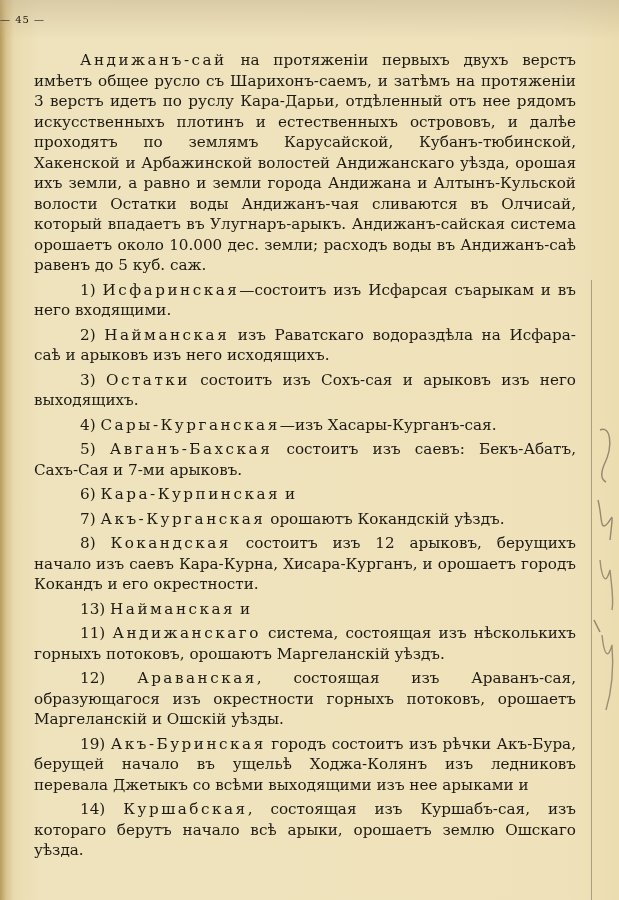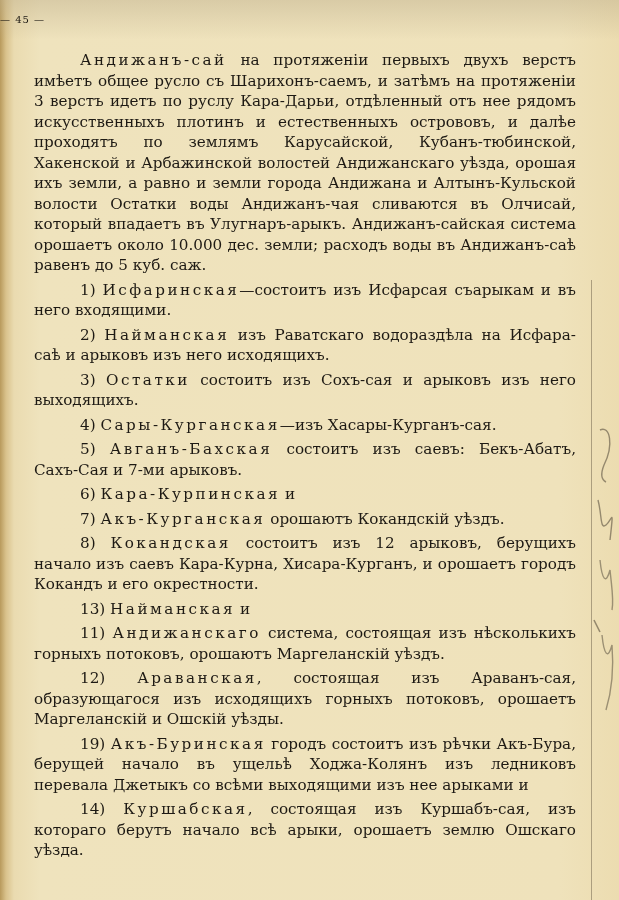--- a/index.html
+++ b/index.html
@@ -45,21 +45,21 @@
   <p class="para indent"><span>1)</span> <span class="sp">Исфаринская</span><span>—состоитъ изъ Исфарсая съарыкам и въ него входящими.</span></p>
   <p class="para indent"><span>2)</span> <span class="sp">Найманская</span><span> изъ Раватскаго водораздѣла на Исфара-саѣ и арыковъ изъ него исходящихъ.</span></p>
   <p class="para indent"><span>3)</span> <span class="sp">Остатки</span><span> состоитъ изъ Сохъ-сая и арыковъ изъ него выходящихъ.</span></p>
   <p class="para indent"><span>4)</span> <span class="sp">Сары-Курганская</span><span>—изъ Хасары-Курганъ-сая.</span></p>
   <p class="para indent"><span>5)</span> <span class="sp">Авганъ-Бахская</span><span> состоитъ изъ саевъ: Бекъ-Абатъ, Сахъ-Сая и 7-ми арыковъ.</span></p>
   <p class="para indent"><span>6)</span> <span class="sp">Кара-Курпинская</span><span> и</span></p>
   <p class="para indent"><span>7)</span> <span class="sp">Акъ-Курганская</span><span> орошаютъ Кокандскій уѣздъ.</span></p>
   <p class="para indent"><span>8)</span> <span class="sp">Кокандская</span><span> состоитъ изъ 12 арыковъ, берущихъ начало изъ саевъ Кара-Курна, Хисара-Курганъ, и орошаетъ городъ Кокандъ и его окрестности.</span></p>
   <p class="para indent"><span>13)</span> <span class="sp">Найманская</span><span> и</span></p>
   <p class="para indent"><span>11)</span> <span class="sp">Андижанскаго</span><span> система, состоящая изъ нѣсколькихъ горныхъ потоковъ, орошаютъ Маргеланскій уѣздъ.</span></p>
-  <p class="para indent"><span>12)</span> <span class="sp">Араванская</span><span>, состоящая изъ Араванъ-сая, образующагося изъ исходящихъ горныхъ потоковъ, орошаетъ Маргеланскій и Ошскій уѣзды.</span></p>
+  <p class="para indent"><span>12)</span> <span class="sp">Араванская</span><span>, состоящая изъ Араванъ-сая, образующагося изъ окрестности горныхъ потоковъ, орошаетъ Маргеланскій и Ошскій уѣзды.</span></p>
   <p class="para indent"><span>19)</span> <span class="sp">Акъ-Буринская</span><span> городъ состоитъ изъ рѣчки Акъ-Бура, берущей начало въ ущельѣ Ходжа-Колянъ изъ ледниковъ перевала Джетыкъ со всѣми выходящими изъ нее арыками и</span></p>
   <p class="para indent"><span>14)</span> <span class="sp">Куршабская</span><span>, состоящая изъ Куршабъ-сая, изъ котораго берутъ начало всѣ арыки, орошаетъ землю Ошскаго уѣзда.</span></p>
 </div>
 
 <div class="margin-line"></div>
 
 <svg class="handwriting" viewBox="0 0 27 320">
   <path d="M8 10 C 18 5, 22 25, 12 45 C 8 55, 10 60, 14 62" fill="none" stroke="#5a5040" stroke-opacity="0.6" stroke-width="1.4"></path>
   <path d="M6 80 C 10 95, 8 110, 14 105 C 20 100, 22 85, 18 120" fill="none" stroke="#5a5040" stroke-opacity="0.6" stroke-width="1.4"></path>
   <path d="M8 140 C 10 160, 14 165, 18 150 C 20 170, 22 180, 20 190" fill="none" stroke="#5a5040" stroke-opacity="0.55" stroke-width="1.4"></path>

